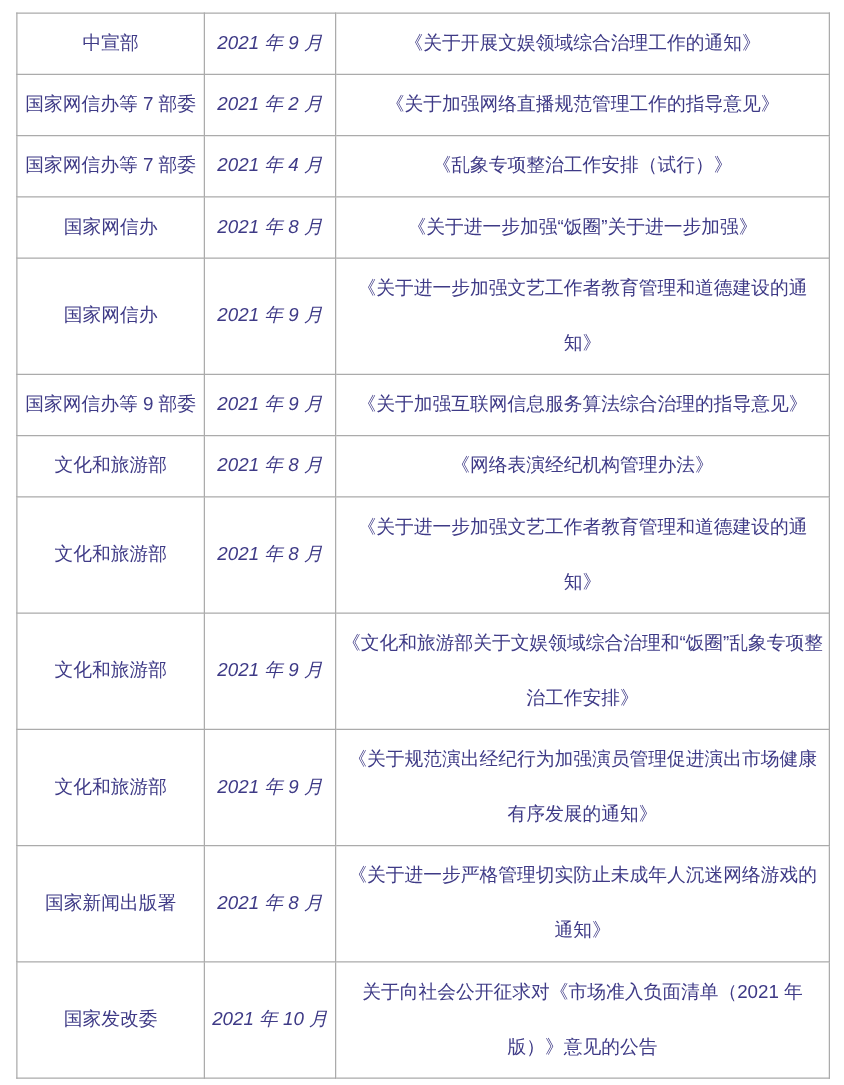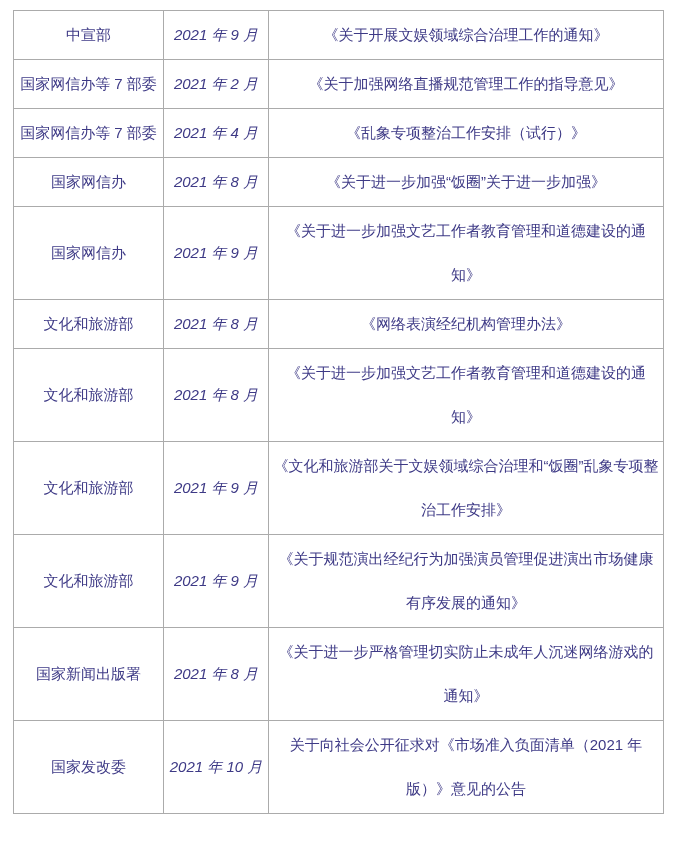--- a/index.html
+++ b/index.html
@@ -79,20 +79,25 @@
     <td class="cell-date">2021 年 8 月</td>
     <td class="cell-title">《关于进一步加强“饭圈”关于进一步加强》</td>
   </tr>
 
   <tr class="row-normal">
     <td class="cell-org">国家网信办</td>
     <td class="cell-date">2021 年 9 月</td>
     <td class="cell-title">《关于进一步加强文艺工作者教育管理和道德建设的通知》</td>
   </tr>
 
+  <tr class="row-normal">
+    <td class="cell-org">国家网信办等 9 部委</td>
+    <td class="cell-date">2021 年 9 月</td>
+    <td class="cell-title">《关于加强互联网信息服务算法综合治理的指导意见》</td>
+  </tr>
 
   <tr class="row-normal">
     <td class="cell-org">文化和旅游部</td>
     <td class="cell-date">2021 年 8 月</td>
     <td class="cell-title">《网络表演经纪机构管理办法》</td>
   </tr>
 
   <tr class="row-normal">
     <td class="cell-org">文化和旅游部</td>
     <td class="cell-date">2021 年 8 月</td>

